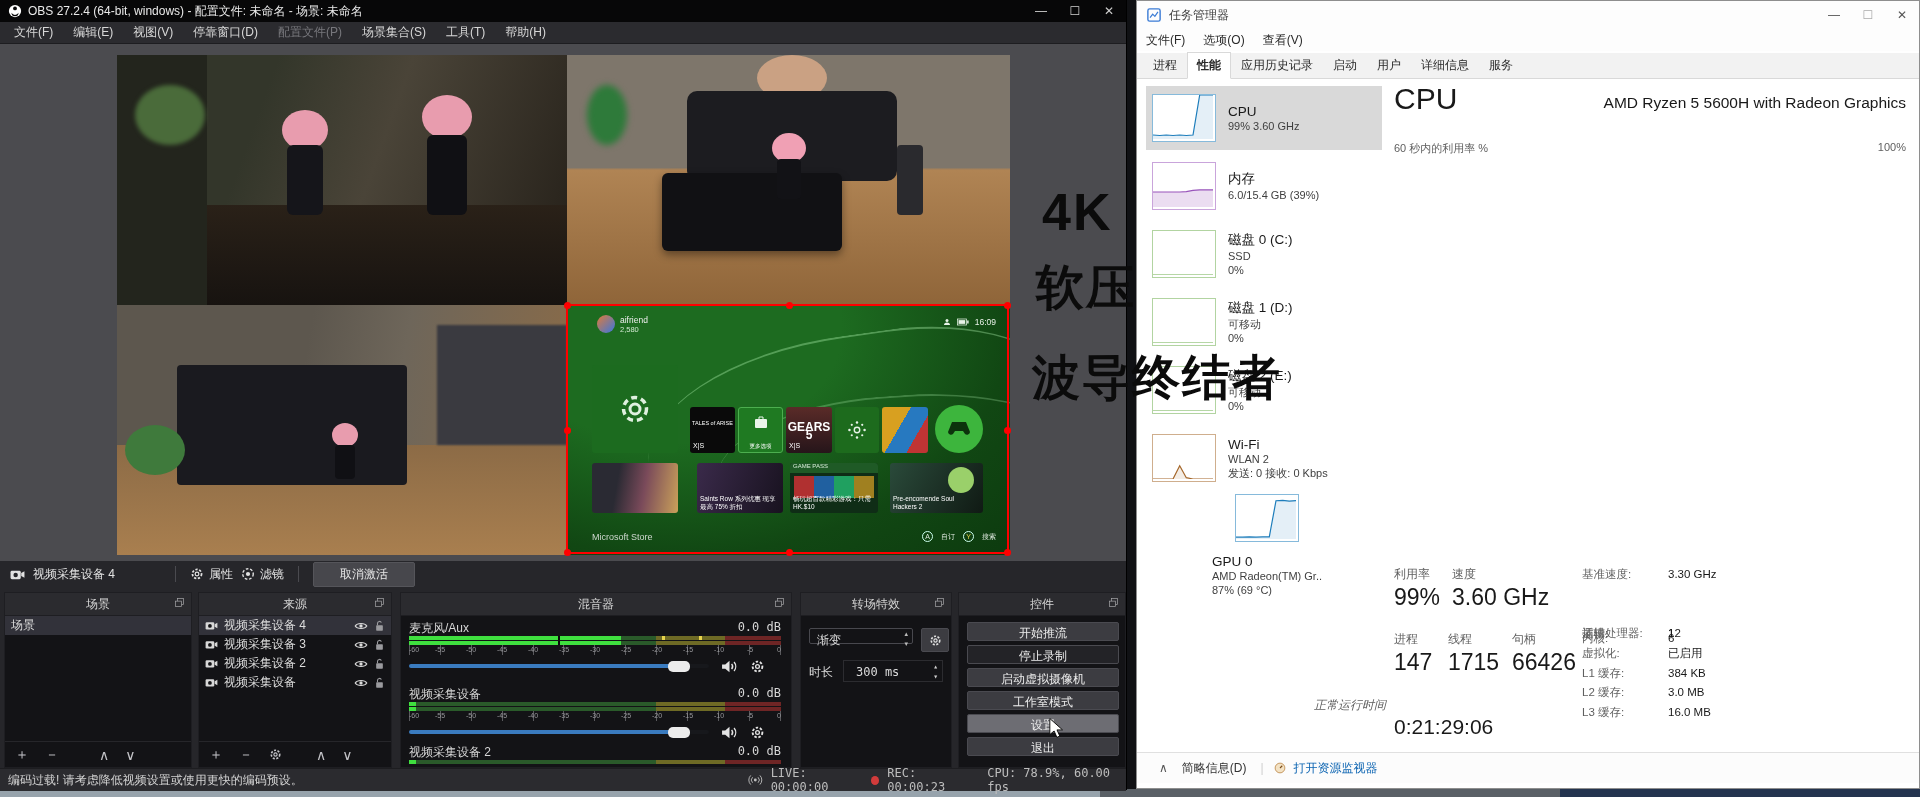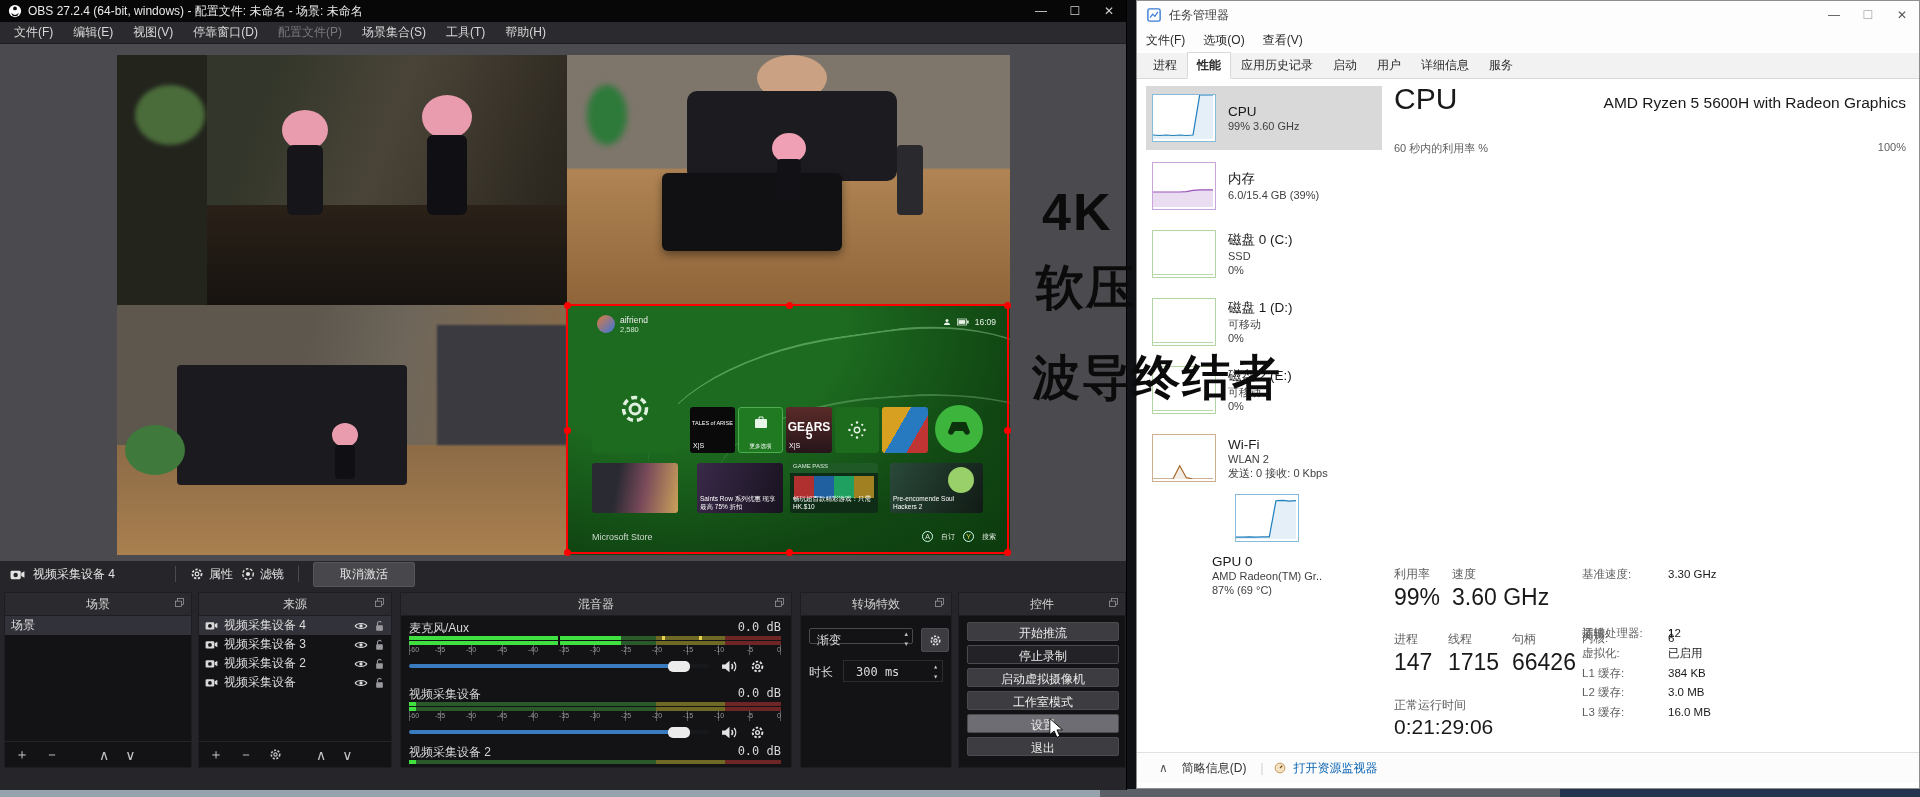--- a/index.html
+++ b/index.html
@@ -559,20 +559,33 @@
     <div class="dock-b" id="controls-body" style="padding-top:6px">
         <button class="btnc">开始推流</button>
         <button class="btnc rec">停止录制</button>
         <button class="btnc">启动虚拟摄像机</button>
         <button class="btnc">工作室模式</button>
         <button class="btnc hov">设置</button>
         <button class="btnc">退出</button>
       </div>
   </div>
 
+  <div id="obs-status" class="abs">
+    <span class="msg">编码过载! 请考虑降低视频设置或使用更快的编码预设。</span>
+    <span class="grp">
+      <svg width="16" height="12" viewBox="0 0 16 12">
+          <circle cx="8" cy="6" r="1.6" fill="#bdbdbd"></circle>
+          <path d="M5 3a4.2 4.2 0 0 0 0 6M3 1a7 7 0 0 0 0 10M11 3a4.2 4.2 0 0 1 0 6M13 1a7 7 0 0 1 0 10" stroke="#bdbdbd" fill="none"></path>
+        </svg>
+      <span class="mono">LIVE: 00:00:00</span>
+      <span class="recdot"></span>
+      <span class="mono">REC: 00:00:23</span>
+      <span class="mono" style="margin-left:6px">CPU: 78.9%, 60.00 fps</span>
+    </span>
+  </div>
 </div>
 
 <div id="tm" class="abs">
   <div id="tm-title" class="abs">
     <span style="margin-left:10px;display:flex;align-items:center;gap:8px">
       <svg width="14" height="14" viewBox="0 0 16 16">
           <rect x="1" y="1" width="14" height="14" rx="2" fill="none" stroke="#3a7bd5" stroke-width="1.6"></rect>
           <path d="M3.5 11l3-4 2.5 2.5 3.5-5" fill="none" stroke="#3a7bd5" stroke-width="1.4"></path>
         </svg>
       <span>任务管理器</span>
@@ -792,21 +805,21 @@
 <div class="abs slab" style="left: 1394px; top: 566px; z-index: 3;">利用率</div>
 <div class="abs sval" style="left: 1394px; top: 584px; font-size: 23px; z-index: 3;">99%</div>
 <div class="abs slab" style="left: 1452px; top: 566px; z-index: 3;">速度</div>
 <div class="abs sval" style="left: 1452px; top: 584px; font-size: 23px; z-index: 3;">3.60 GHz</div>
 <div class="abs slab" style="left: 1394px; top: 631px; z-index: 3;">进程</div>
 <div class="abs sval" style="left: 1394px; top: 649px; font-size: 23px; z-index: 3;">147</div>
 <div class="abs slab" style="left: 1448px; top: 631px; z-index: 3;">线程</div>
 <div class="abs sval" style="left: 1448px; top: 649px; font-size: 23px; z-index: 3;">1715</div>
 <div class="abs slab" style="left: 1512px; top: 631px; z-index: 3;">句柄</div>
 <div class="abs sval" style="left: 1512px; top: 649px; font-size: 23px; z-index: 3;">66426</div>
-<div class="abs slab" style="left: 1394px; top: 697px; z-index: 3;">正常运行时间</div>
+<div class="abs slab" style="left: 1314px; top: 697px; z-index: 3; font-style: italic;">正常运行时间</div>
 <div class="abs sval" style="left: 1394px; top: 715px; font-size: 21px; z-index: 3;">0:21:29:06</div>
 <div class="abs kv" style="left: 1582px; top: 567px; z-index: 3;"><span style="display:inline-block;width:86px">基准速度:</span><b>3.30 GHz</b></div>
 <div class="abs kv" style="left: 1582px; top: 586.7px; z-index: 3; margin-top: 39px;"><span style="display:inline-block;width:86px">插槽:</span><b>1</b></div>
 <div class="abs kv" style="left: 1582px; top: 631px; z-index: 3;"><span style="display:inline-block;width:86px">内核:</span><b>6</b></div>
 <div class="abs kv" style="left: 1582px; top: 626.1px; z-index: 3;"><span style="display:inline-block;width:86px">逻辑处理器:</span><b>12</b></div>
 <div class="abs kv" style="left: 1582px; top: 645.8px; z-index: 3;"><span style="display:inline-block;width:86px">虚拟化:</span><b>已启用</b></div>
 <div class="abs kv" style="left: 1582px; top: 665.5px; z-index: 3;"><span style="display:inline-block;width:86px">L1 缓存:</span><b>384 KB</b></div>
 <div class="abs kv" style="left: 1582px; top: 685.2px; z-index: 3;"><span style="display:inline-block;width:86px">L2 缓存:</span><b>3.0 MB</b></div>
 <div class="abs kv" style="left: 1582px; top: 704.9px; z-index: 3;"><span style="display:inline-block;width:86px">L3 缓存:</span><b>16.0 MB</b></div>
 

